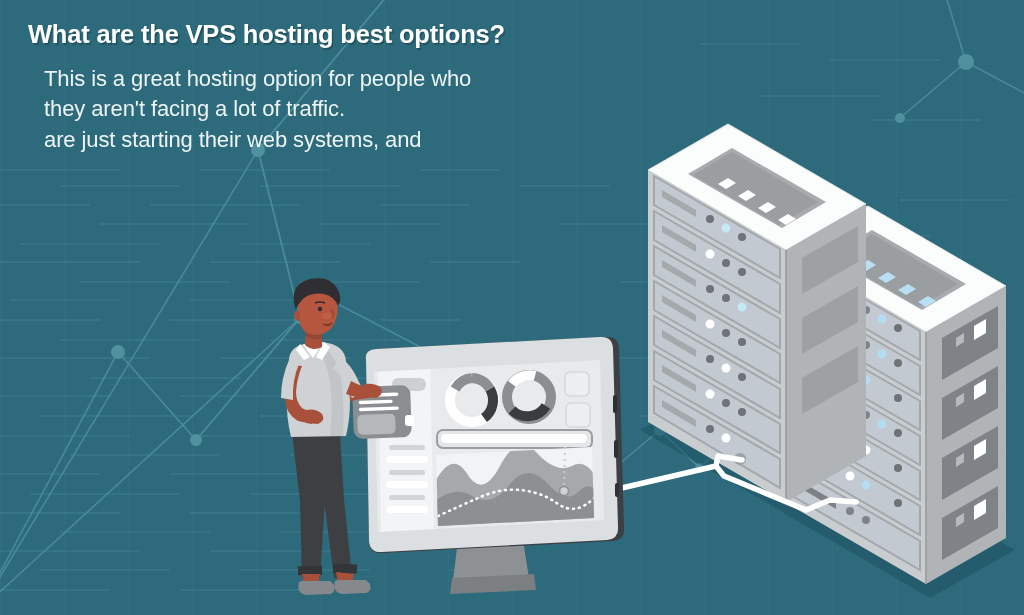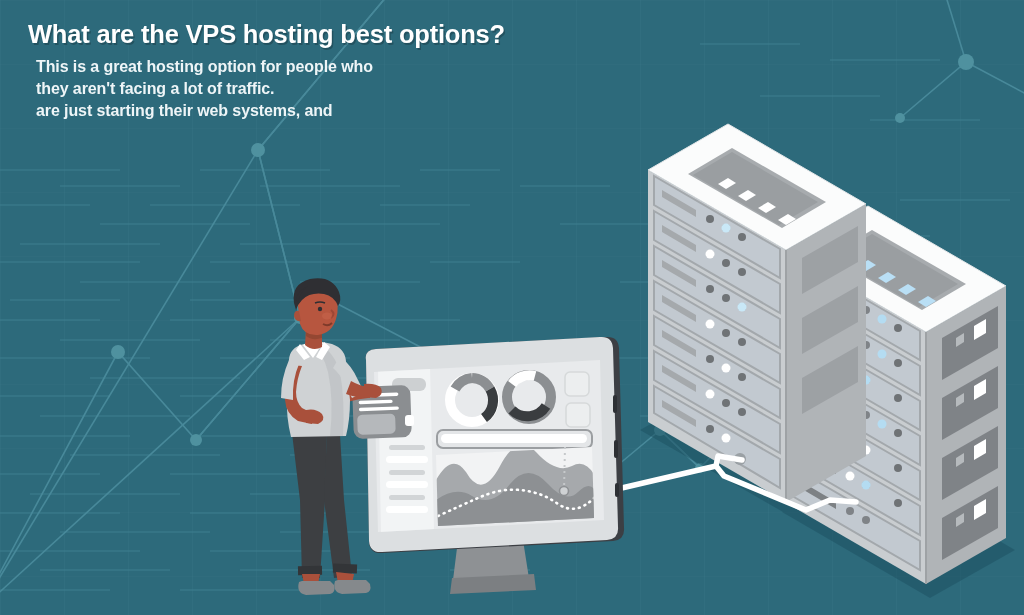--- a/index.html
+++ b/index.html
@@ -6,21 +6,21 @@
   body{width:1024px;height:615px;overflow:hidden;font-family:"Liberation Sans",sans-serif;}
   #stage{position:relative;width:1024px;height:615px;overflow:hidden;background:#1d4ed8;}
   .layer{position:absolute;left:0;top:0;width:1024px;height:615px;}
   .txtblock{position:absolute;left:28px;top:20px;width:640px;}
   .headline{
     font-size:25.5px;font-weight:bold;color:#ffffff;letter-spacing:-0.2px;
     margin:0 0 6px 0;line-height:1.1;
     text-shadow:1.5px 1.5px 0 rgba(0,0,0,0.22);
   }
   .subline{
-    font-size:16px;color:#eef5f7;line-height:1.38;margin:8px;font-weight:700;
+    font-size:22px;color:#eef5f7;line-height:1.38;margin:16px;font-weight:400;
     letter-spacing:-0.1px;
   }
   .subline div{white-space:nowrap;}
 </style>
 </head>
 <body>
 
 <div id="stage">
 
   <svg class="layer" viewBox="0 0 1024 615" width="1024" height="615">

